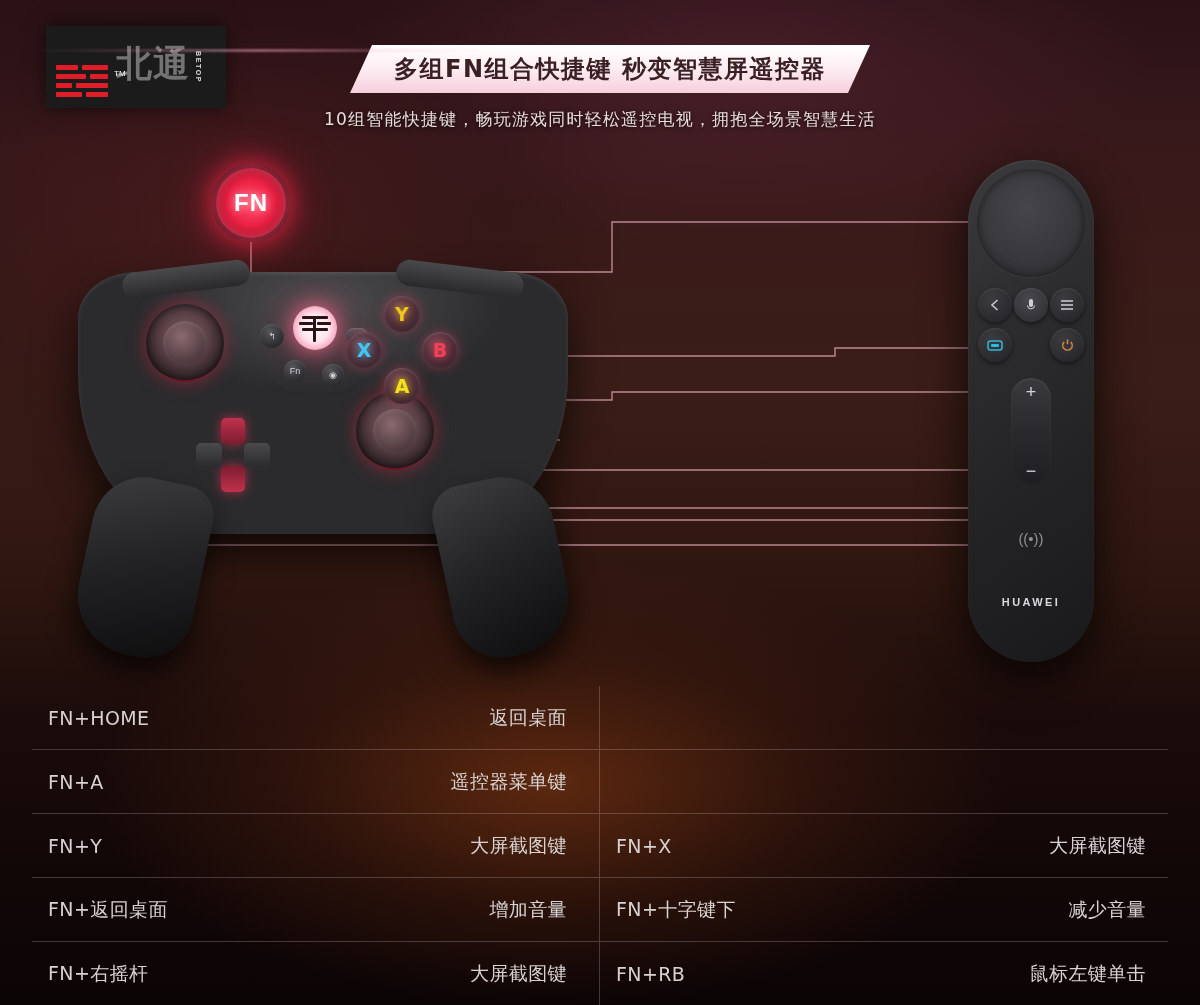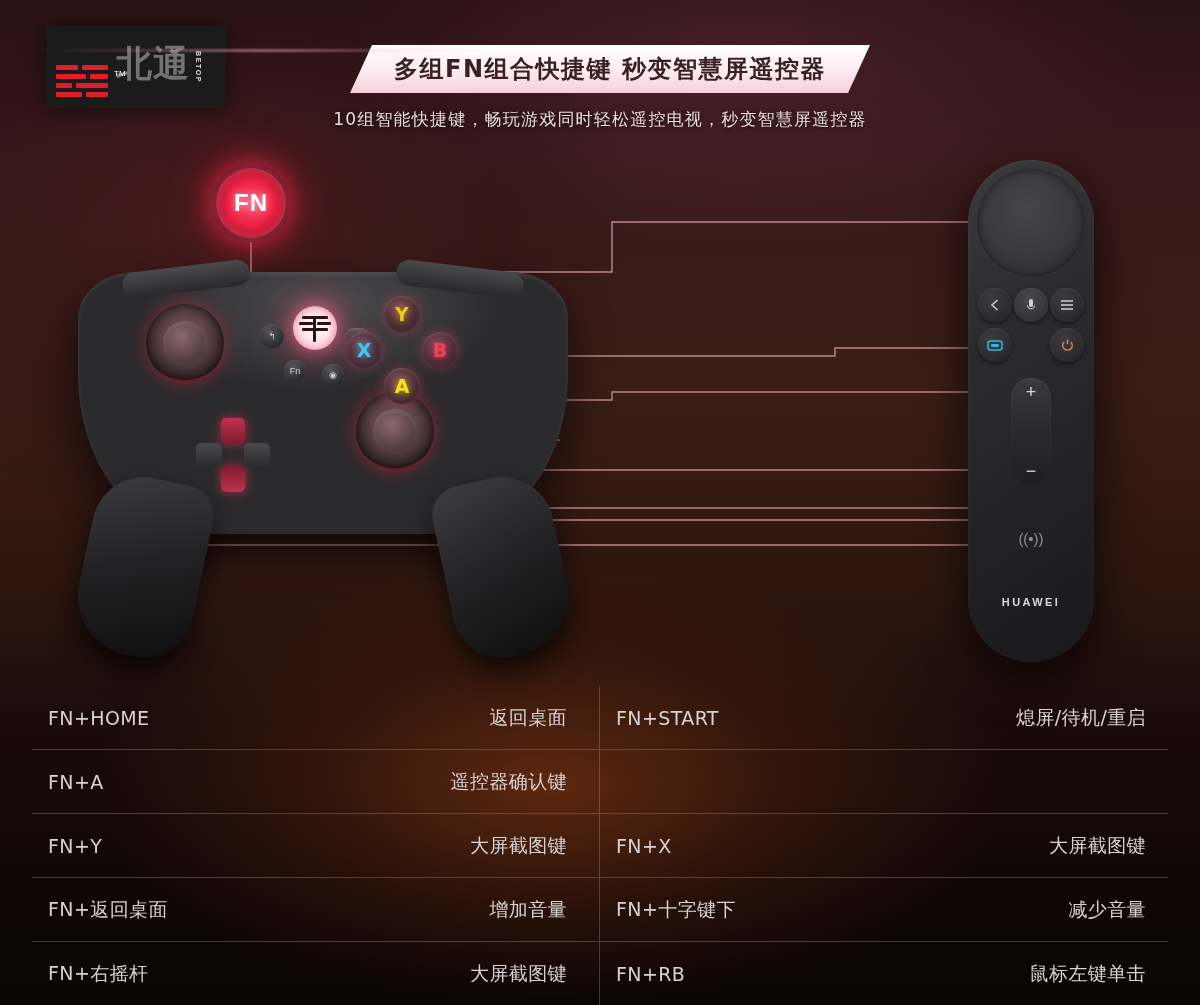--- a/index.html
+++ b/index.html
@@ -238,21 +238,21 @@
     <span class="logo-vert">BETOP</span>
   </div>
 
   <div class="banner-wrap">
     <div class="banner">
       <span>多组FN组合快捷键 秒变智慧屏遥控器</span>
     </div>
   </div>
   <div class="banner-glow"></div>
 
-  <div class="subtitle">10组智能快捷键，畅玩游戏同时轻松遥控电视，秒变智慧屏遥控器</div>
+  <div class="subtitle">10组智能快捷键，畅玩游戏同时轻松遥控电视，拥抱全场景智慧生活</div>
 
   <svg class="wires" viewBox="0 0 1200 680">
     <g fill="none" stroke="#d49aa8" stroke-width="1.4" opacity="0.85">
       <path d="M251 232 V400"></path>
       <path d="M313 352 V470 H1030 V330"></path>
       <path d="M432 320 V272 H612 V222 H972"></path>
       <path d="M470 356 H835 V348 H972"></path>
       <path d="M432 400 H612 V392 H975"></path>
       <path d="M196 370 V545 H1030 V400"></path>
       <path d="M238 408 V520 H1006 V470"></path>
@@ -349,30 +349,26 @@
     <div class="huawei">HUAWEI</div>
   </div>
 
   <div class="table">
 
     <div class="trow">
       <div class="half first">
         <span class="tkey">FN+HOME</span>
         <span class="tval">返回桌面</span>
       </div>
-      <div class="half">
-        <span class="tkey">FN+START</span>
-        <span class="tval">熄屏/待机/重启</span>
-      </div>
     </div>
 
     <div class="trow">
       <div class="half first">
         <span class="tkey">FN+A</span>
-        <span class="tval">遥控器确认键</span>
+        <span class="tval">遥控器菜单键</span>
       </div>
     </div>
 
     <div class="trow">
       <div class="half first">
         <span class="tkey">FN+Y</span>
         <span class="tval">大屏截图键</span>
       </div>
       <div class="half">
         <span class="tkey">FN+X</span>

